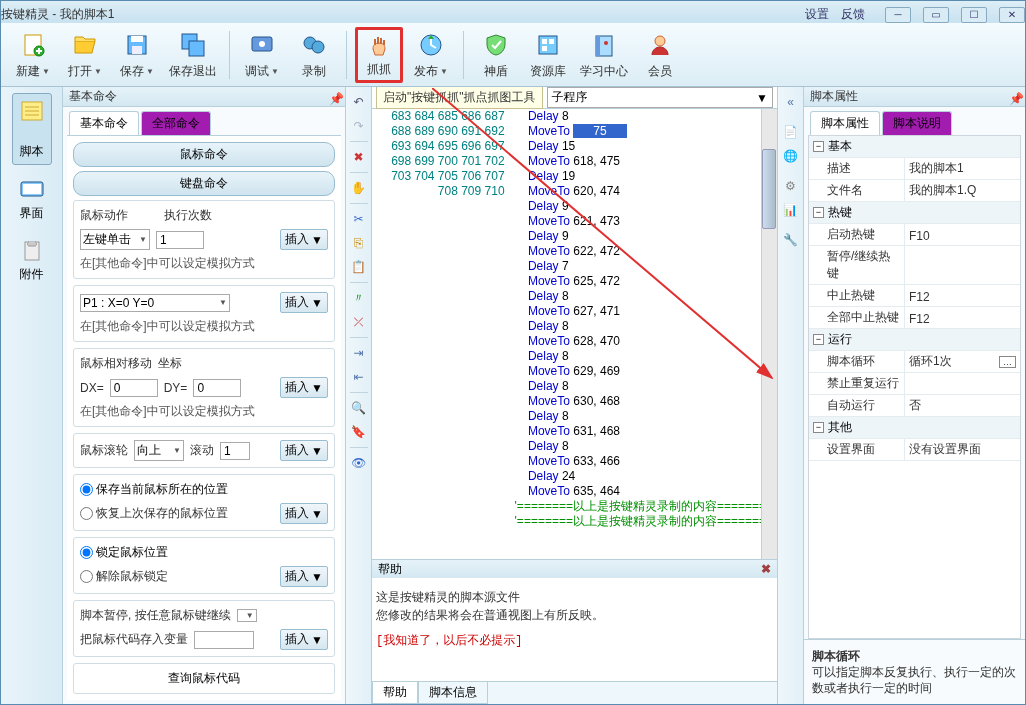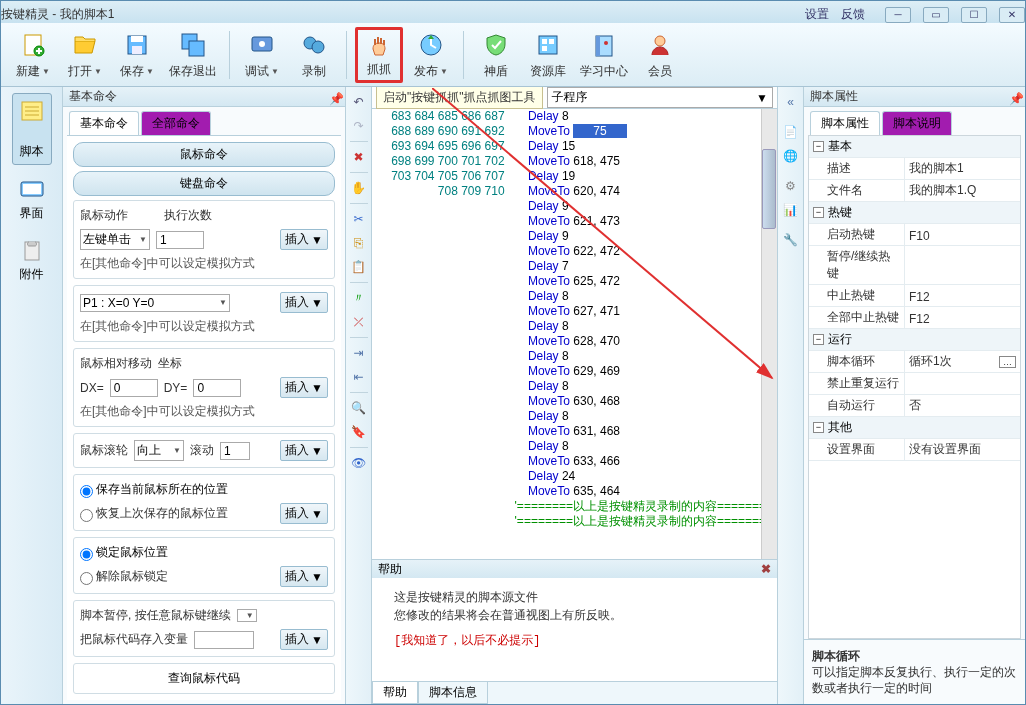--- a/index.html
+++ b/index.html
@@ -31,41 +31,41 @@
 .cmdbody { flex:1; background:#fff; border-top:1px solid #b8d0dc; margin:0 4px 4px; overflow-y:auto; padding:6px;}
 .longbtn { background: linear-gradient(#e8f3f9,#cfe4ef); border:1px solid #98bcd0; border-radius:10px; padding:3px; text-align:center; margin-bottom:4px; cursor:pointer;}
 .section { border:1px solid #d0dde4; border-radius:3px; padding:6px; margin-bottom:6px; display:flex; flex-direction:column; gap:5px;}
 .row { display:flex; align-items:center; gap:6px; flex-wrap:wrap;}
 .row label{color:#333;}
 .combo { border:1px solid #aaa; background:#fff; padding:1px 2px; display:inline-flex; align-items:center; gap:2px; min-width:70px;}
 .combo .ca{font-size:8px;color:#555;margin-left:auto;}
 input.txt{border:1px solid #aaa; padding:1px 3px; width:48px; background:#fff;}
 .insertbtn { background: linear-gradient(#f0f6fa,#d6e7f0); border:1px solid #98bcd0; padding:1px 4px; display:inline-flex; align-items:center; gap:2px; border-radius:2px; cursor:pointer; margin-left:auto; font-size:12px;}
 .hint{color:#555;}
-.radio{display:inline-flex;align-items:flex-end;gap:3px;}
+.radio{display:inline-flex;align-items:center;gap:3px;}
 .radio input{margin:0;}
 .iconstrip { width: 26px; background: linear-gradient(90deg,#eef7fb,#e2f0f7); border-right:1px solid #b8d0dc; display:flex; flex-direction:column; align-items:center; padding-top:6px; gap:6px;}
 .iconstrip .isep{width:18px;height:1px;background:#c0d4de;}
 .isicon{width:18px;height:18px;display:flex;align-items:center;justify-content:center;cursor:pointer;color:#557;}
 .editor { flex:1; display:flex; flex-direction:column; position:relative;}
 .edtop{ height:22px; display:flex; align-items:center; padding:0 4px; gap:4px; border-bottom:1px solid #b8d0dc;}
 .tooltip-box{ background:#ffffe8; border:1px solid #c8c090; padding:2px 6px; color:#333; font-size:12px;}
 .subcombo{ flex:1; border:1px solid #aaa; background:#fff; padding:1px 4px; display:flex; align-items:center;}
 .code{ flex:1; background:#fff; overflow:auto; font-family: "Courier New", monospace; font-size:13px; display:flex; position:relative;}
 .gutter{ background:#fff; color:#008080; text-align:right; padding:0 6px 0 10px; user-select:none; line-height:15px;}
 .codelines{ padding:0 4px; line-height:15px; white-space:pre;}
 .kw-delay{color:#0000cd;text-align:center;}
 .kw-move{color:#0000cd;}
 .hl{background:#3366cc;color:#fff;padding:0 20px;}
 .green{color:#009000;}
 .scroll-dummy{position:absolute;right:0;top:0;bottom:0;width:16px;background:#e8e8e8;border-left:1px solid #ccc;}
 .scroll-thumb{position:absolute;right:1px;top:40px;width:14px;height:80px;background:linear-gradient(90deg,#cde,#abc);border:1px solid #99b;border-radius:2px;}
 .helppane{ height:145px; border-top:1px solid #b8d0dc; display:flex; flex-direction:column;}
 .help-head{ height:18px; background:linear-gradient(#e6f2f8,#d4e8f2); display:flex; align-items:center; padding:0 6px; justify-content:space-between;}
-.help-body{ flex:1; background:#fff; padding:10px 22px; color:#333; line-height:18px;}
+.help-body{ flex:1; background:#fff; padding:10px 4px; color:#333; line-height:18px;}
 .help-body .red{color:#c00;font-family:Liberation Mono, monospace;}
 .help-tabs{display:flex; border-top:1px solid #b8d0dc; background:#eef7fb;}
 .htab{padding:2px 10px; border:1px solid #b8d0dc; border-top:none; background:#eef7fb; font-size:12px;}
 .htab.active{background:#fff;}
 .rightprops{ width:222px; background:#f8fbfd; border-left:1px solid #b8d0dc; display:flex; flex-direction:column;}
 .rightstrip{ width:26px; background:linear-gradient(90deg,#eef7fb,#e2f0f7); border-left:1px solid #b8d0dc; display:flex; flex-direction:column; align-items:center; padding-top:6px; gap:6px;}
 .propgrid{flex:1; background:#fff; margin:0 4px; border:1px solid #ccd6dc; font-size:12px; overflow:auto;}
 .pg-row{display:flex; border-bottom:1px solid #e4ecf0;align-items:flex-end;}
 .pg-cat{background:#eef5f9; padding:2px 4px; font-weight:normal; display:flex; align-items:center; gap:4px;}
 .pg-exp{width:11px;height:11px;border:1px solid #888;display:inline-flex;align-items:center;justify-content:center;font-size:9px;line-height:1;background:#fff;}

